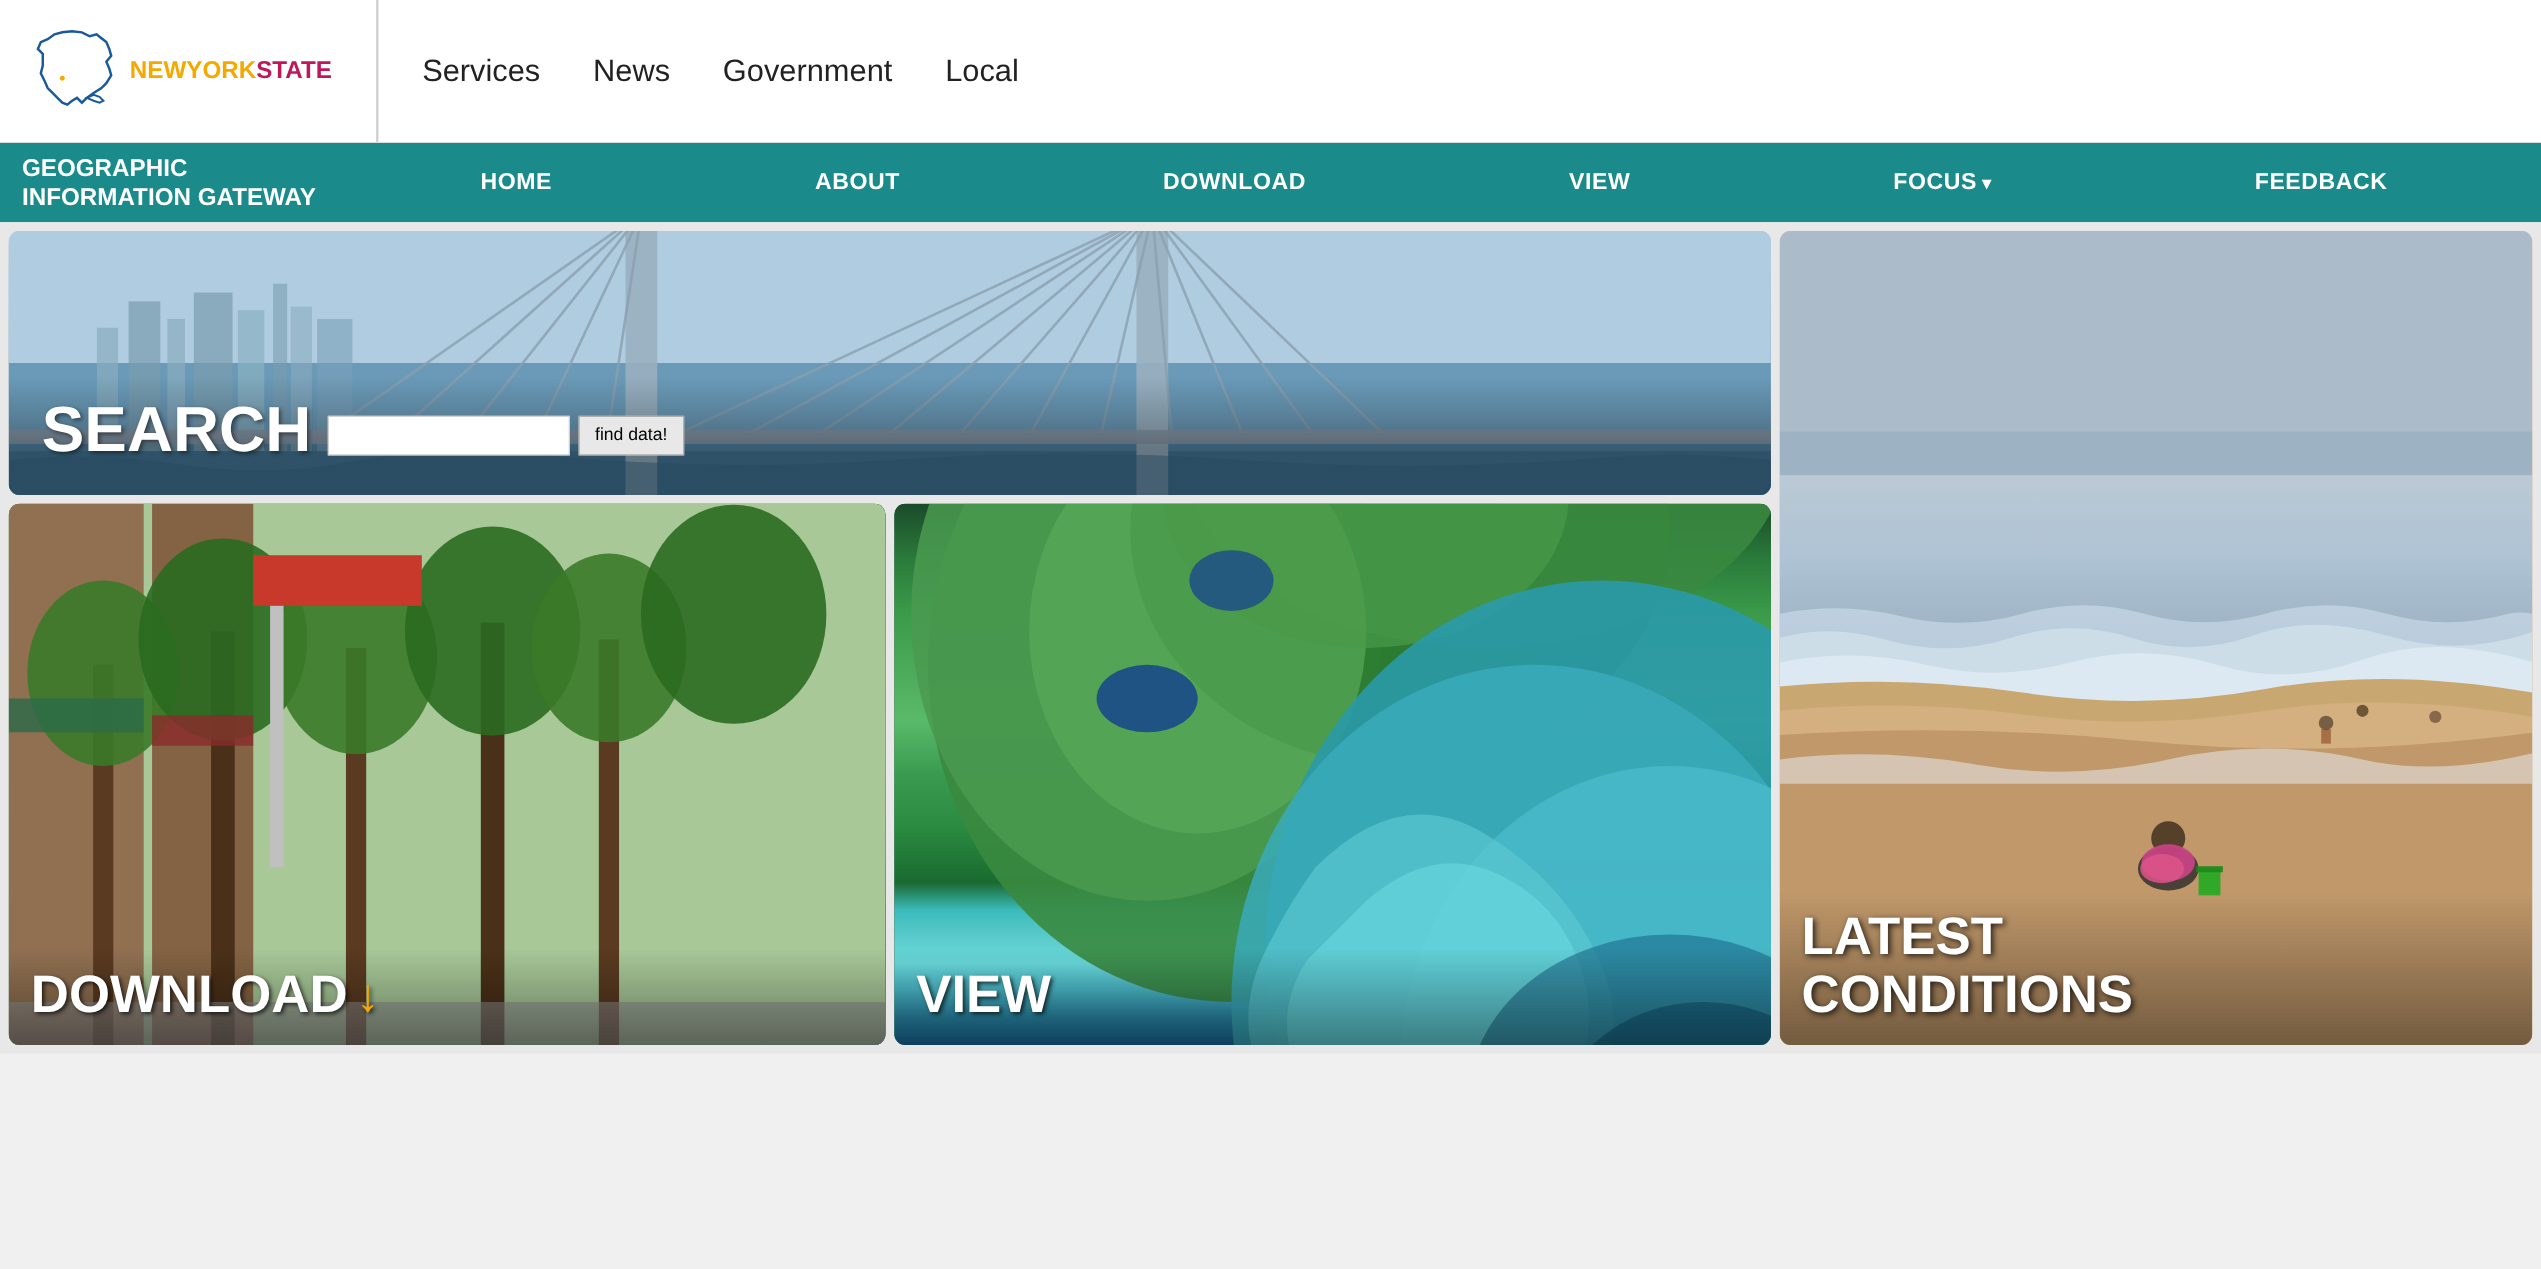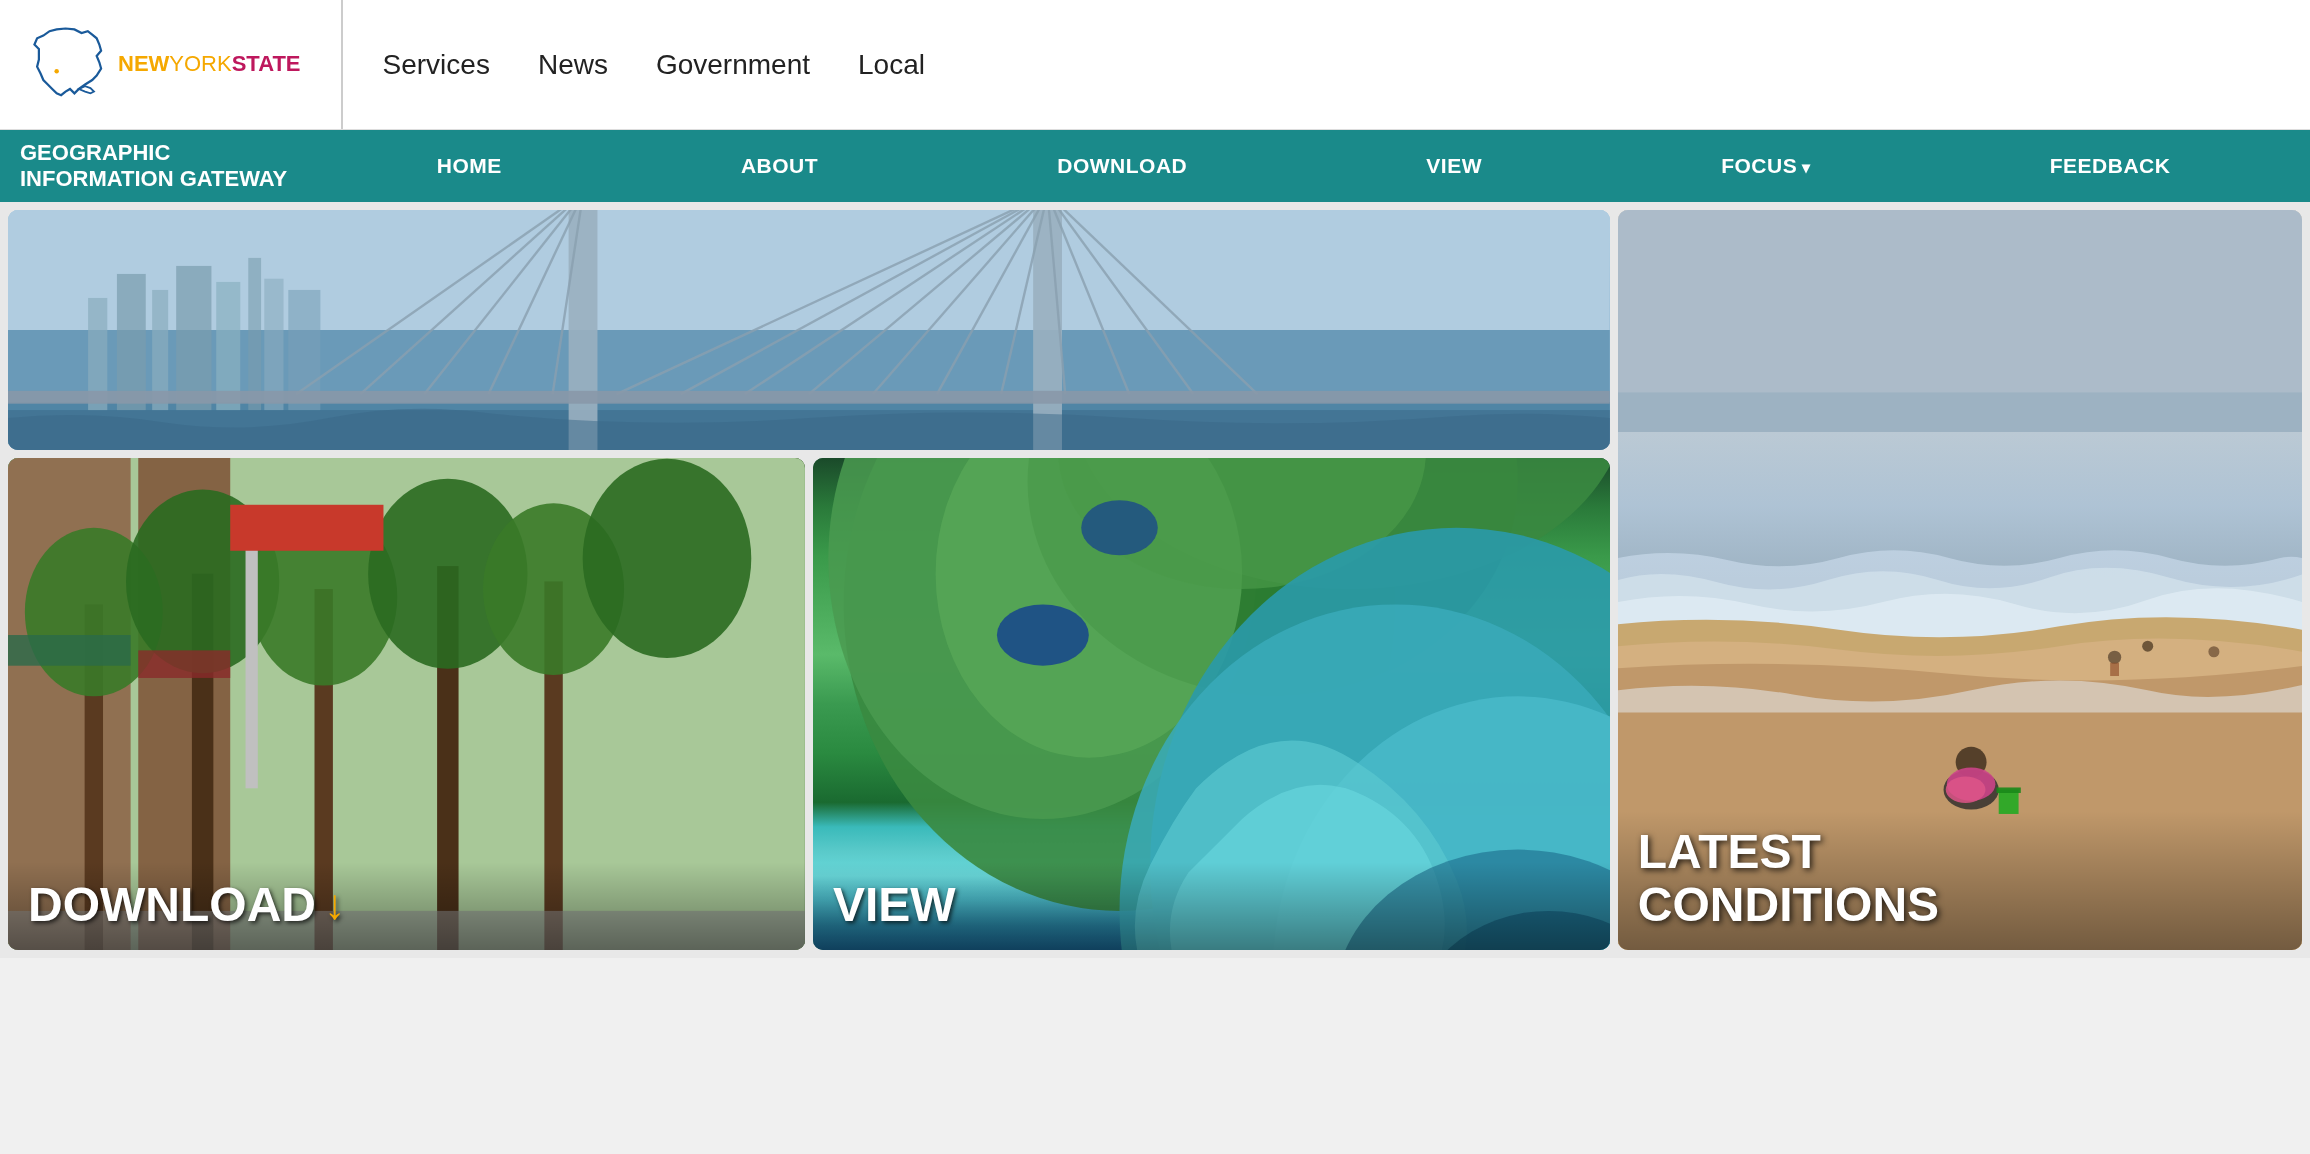--- a/index.html
+++ b/index.html
@@ -32,21 +32,21 @@
     }
     .logo-text-new {
       color: #f5a800;
       font-size: 22px;
       font-weight: 900;
       line-height: 1.1;
     }
     .logo-text-york {
       color: #f5a800;
       font-size: 22px;
-      font-weight: 400;
+      font-weight: 700;
       line-height: 1.1;
     }
     .logo-text-state {
       color: #be185d;
       font-size: 22px;
       font-weight: 900;
       line-height: 1.1;
     }
     .top-nav-links {
       display: flex;
@@ -398,20 +398,27 @@
           <line x1="649" y1="35" x2="660" y2="160" stroke="#8aa0b0" stroke-width="1.5" opacity="0.8"></line>
           <line x1="649" y1="35" x2="700" y2="160" stroke="#8aa0b0" stroke-width="1.5" opacity="0.8"></line>
           <line x1="649" y1="35" x2="740" y2="160" stroke="#8aa0b0" stroke-width="1.5" opacity="0.8"></line>
           <line x1="649" y1="35" x2="780" y2="160" stroke="#8aa0b0" stroke-width="1.5" opacity="0.8"></line>
 
           <rect x="0" y="158" width="1000" height="8" fill="#8898a8" opacity="0.9"></rect>
 
           <path d="M0 175 Q50 170 100 178 Q150 185 200 175 Q250 165 300 172 Q400 182 500 175 Q600 168 700 175 Q800 182 900 174 Q950 170 1000 175 L1000 240 L0 240Z" fill="#3a6888" opacity="0.5"></path>
         </svg>
       </div>
+      <div class="search-content">
+        <span class="search-label">SEARCH</span>
+        <div class="search-input-wrapper">
+          <input type="text" class="search-input" placeholder="" style="">
+          <button class="find-data-btn">find data!</button>
+        </div>
+      </div>
     </div>
 
     <div class="bottom-row">
 
       <div class="download-panel">
         <div class="download-bg"></div>
         <div class="street-overlay"></div>
 
         <svg width="100%" height="100%" viewBox="0 0 520 490" preserveAspectRatio="xMidYMid slice" style="position:absolute;inset:0;" xmlns="http://www.w3.org/2000/svg">
 

